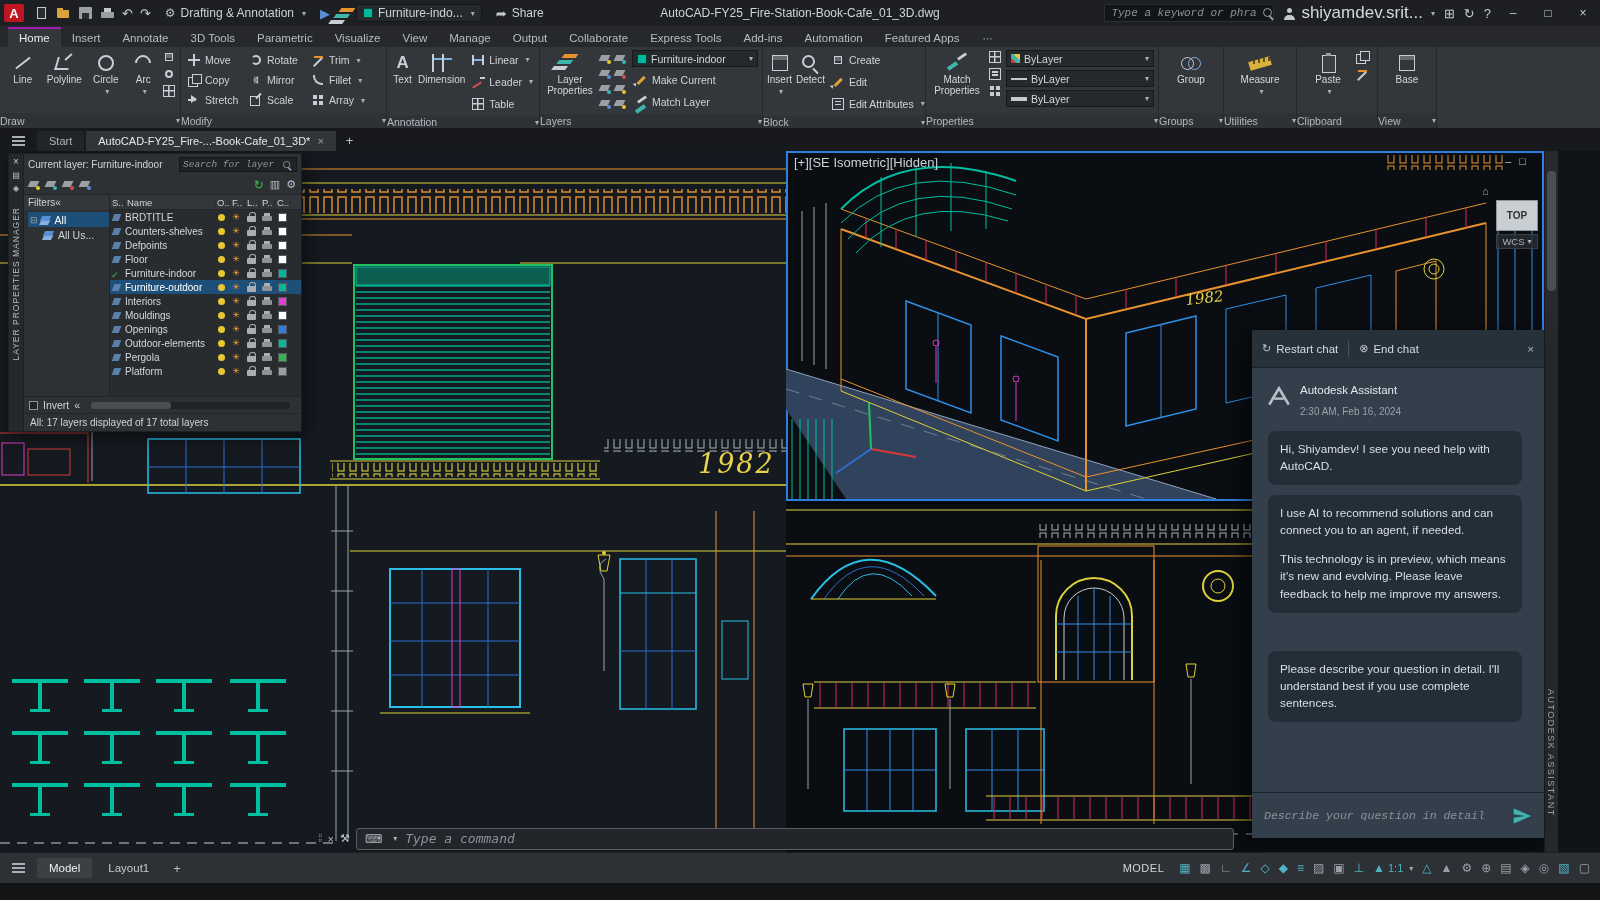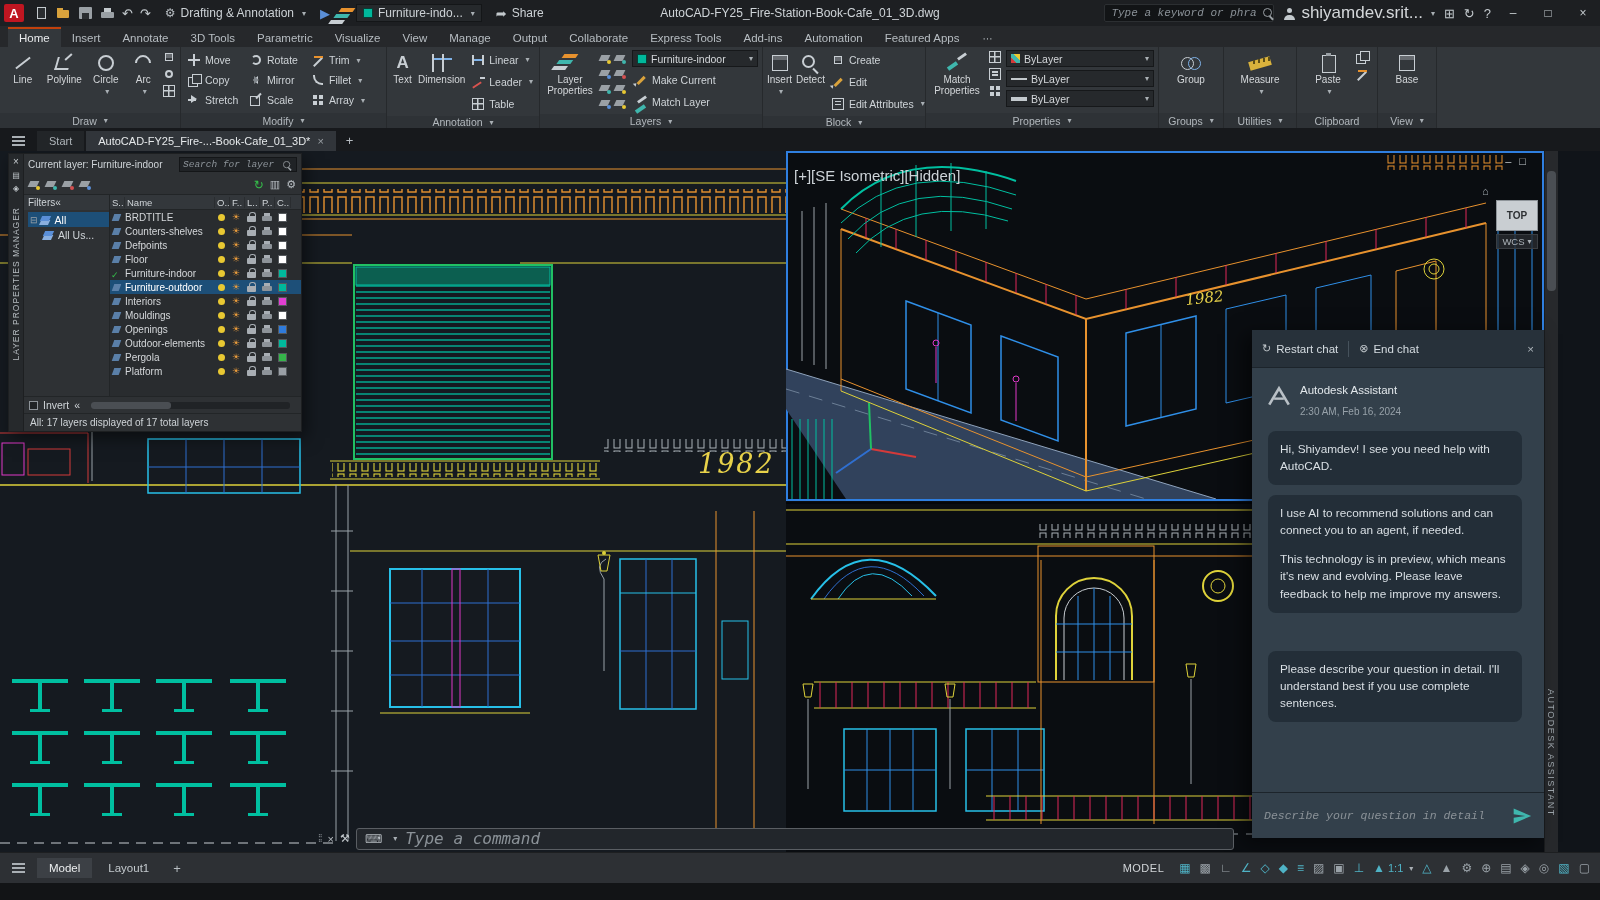--- a/index.html
+++ b/index.html
@@ -34,28 +34,28 @@
 .mag::before{content:"";position:absolute;left:1px;top:1px;width:7px;height:7px;border:1.5px solid #9aa0a5;border-radius:50%}
 .mag::after{content:"";position:absolute;right:0;bottom:1px;width:5px;height:1.5px;background:#9aa0a5;transform:rotate(45deg)}
 .person{position:relative;width:13px;height:13px}
 .person::before{content:"";position:absolute;left:4px;top:1px;width:5px;height:5px;border-radius:50%;background:#c3c9cd}
 .person::after{content:"";position:absolute;left:1px;bottom:0;width:11px;height:5px;border-radius:5px 5px 0 0;background:#c3c9cd}
 .winbtn{width:26px;text-align:center;color:#c3c9cd;font-size:12px}
 
 
 .tabrow{height:21px;background:#26282b;display:flex;align-items:flex-end;padding-left:8px}
 .rtab{padding:3px 11px;font-size:11.5px;color:#b7bdc2;cursor:default}
-.rtab.active{background:#33373b;color:#e8eaec;border-top:2px solid #c2410c}
+.rtab.active{background:#33373b;color:#e8eaec;border-top:2px solid #a21caf}
 .ribbon-opts{margin-left:6px;color:#b7bdc2;font-size:10px;padding:3px 6px}
 
 
 .ribbon{height:81px;background:#33373b;display:flex;align-items:stretch;overflow:hidden}
 .panel{display:flex;flex-direction:column;flex:none}
 .panel-body{flex:1;display:flex;align-items:flex-start;padding:3px 4px;gap:4px}
-.panel-label{height:15px;display:flex;align-items:center;justify-content:center;gap:4px;font-size:10.5px;color:#b3b9be;background:#2e3236}
+.panel-label{height:15px;display:flex;align-items:center;justify-content:space-between;gap:4px;font-size:10.5px;color:#b3b9be;background:#2e3236}
 .psep{width:1px;background:#26292c;flex:none}
 .bigbtn{width:46px;display:flex;flex-direction:column;align-items:center;gap:1px;font-size:10px;line-height:10.5px;text-align:center;color:#d4d7da;padding-top:2px}
 .ib{position:relative;display:inline-block}
 .i22{width:22px;height:22px}
 .i14{width:14px;height:14px;flex:none}
 .smbtn{display:flex;align-items:center;gap:4px;height:19px;font-size:10.5px;color:#cfd4d8;padding:0 2px;white-space:nowrap}
 .mgrid{display:grid;grid-template-columns:repeat(2,13px);grid-auto-rows:13px;gap:2px;padding-top:3px}
 .tlay{position:relative;width:11px;height:11px}
 .tlay::before{content:"";position:absolute;left:0;top:2px;width:9px;height:6px;background:#9aa0a5;transform:skewX(-25deg)}
 .tlay::after{content:"";position:absolute;right:0;bottom:0;width:4px;height:4px;border-radius:50%;background:#e8c832}
@@ -117,21 +117,21 @@
 .dtab{padding:4px 12px;background:#222528;color:#aeb4b9;font-size:11px;display:flex;align-items:center;gap:7px}
 .dtab.active{background:#31353a;color:#e6e9eb}
 .dplus{color:#b7bdc2;font-size:13px;padding:3px 8px}
 
 
 .main{position:relative;height:701px;background:#101419;overflow:hidden}
 .canvas-left{position:absolute;left:0;top:0;width:786px;height:701px;background:#151a20}
 .canvas-right{position:absolute;left:786px;top:0;width:758px;height:701px;background:#0a0d11}
 .vp-top{position:absolute;left:0;top:0;width:758px;height:350px;outline:2px solid #2f7fe0;outline-offset:-2px;background:#0a0d11}
 .vp-bottom{position:absolute;left:0;top:351px;width:758px;height:350px;background:#0a0d11;border-top:2px solid #04060a}
-.vp-label{position:absolute;left:8px;top:16px;font-size:15px;color:#ccd2d7;z-index:3}
+.vp-label{position:absolute;left:8px;top:4px;font-size:13px;color:#ccd2d7;z-index:3}
 .canvas-left svg,.vp-top svg,.vp-bottom svg{position:absolute;inset:0}
 .scrollstrip{position:absolute;left:1544px;top:0;width:14px;height:701px;background:#27292c;border-left:1px solid #1a1c1e}
 .scrollthumb{position:absolute;left:2px;top:20px;width:9px;height:120px;background:#4a4e53;border-radius:4px}
 .wctrl{position:absolute;right:18px;top:4px;z-index:4;display:flex;gap:8px;color:#c3c9cd;font-size:11px}
 .viewcube{position:absolute;right:6px;top:34px;z-index:3;display:flex;flex-direction:column;align-items:center;gap:3px}
 .vc-home{color:#9aa2a8;font-size:11px;align-self:flex-start;margin-left:-14px}
 .vc-cube{width:42px;height:31px;background:#c9ced2;color:#2e3134;font-size:10px;font-weight:bold;display:flex;align-items:center;justify-content:center;box-shadow:3px 3px 0 #7d8democ,3px 3px 0 #7d8388;border:1px solid #8e9499}
 .vc-wcs{display:flex;align-items:center;font-size:9.5px;color:#aab1b6;background:rgba(40,44,48,.8);padding:1px 5px;border:1px solid #3a3e42}
 
 
@@ -201,21 +201,21 @@
 .as-input{height:46px;border-top:1px solid #1c242b;display:flex;align-items:center;padding:0 12px;gap:8px}
 .as-input input{flex:1;font-size:11.5px}
 .as-vtitle{position:absolute;left:1546px;top:538px;writing-mode:vertical-rl;font-size:9px;letter-spacing:1.5px;color:#9aa2a8;z-index:7}
 
 
 .cmdrow{position:absolute;left:318px;top:676px;height:23px;display:flex;align-items:center;gap:6px;z-index:7}
 .cmdgrip{color:#7d8388;font-size:10px;letter-spacing:-1px}
 .cmdx{color:#b7bdc2;font-size:11px}
 .cmdpill{display:flex;align-items:center;width:878px;height:22px;background:#22262b;border:1px solid #5a5e63;border-radius:3px;padding:0 8px;gap:8px}
 .cmdpill .kbd{color:#b7bdc2;font-size:12px}
-.cmdpill input{flex:1;font-size:16px;font-family:"DejaVu Sans Mono",monospace;font-style:italic}
+.cmdpill input{flex:1;font-size:13px;font-family:"DejaVu Sans Mono",monospace;font-style:italic}
 
 
 .statusbar{height:31px;background:#2d3034;display:flex;align-items:center;padding:0 10px;gap:10px;border-top:1px solid #1d1f21}
 .sb-left{display:flex;align-items:center;gap:4px}
 .ltab{padding:4px 12px;font-size:11.5px;color:#c3c9cd}
 .ltab.active{background:#3c4045;color:#eceeef}
 .sb-right{margin-left:auto;display:flex;align-items:center;gap:9px}
 .model-badge{font-size:11px;color:#d2d6d9;letter-spacing:.5px;padding:3px 6px}
 .sbi{font-size:12px;color:#9aa2a8;line-height:1}
 .sbi.on{color:#4fb3c6}

